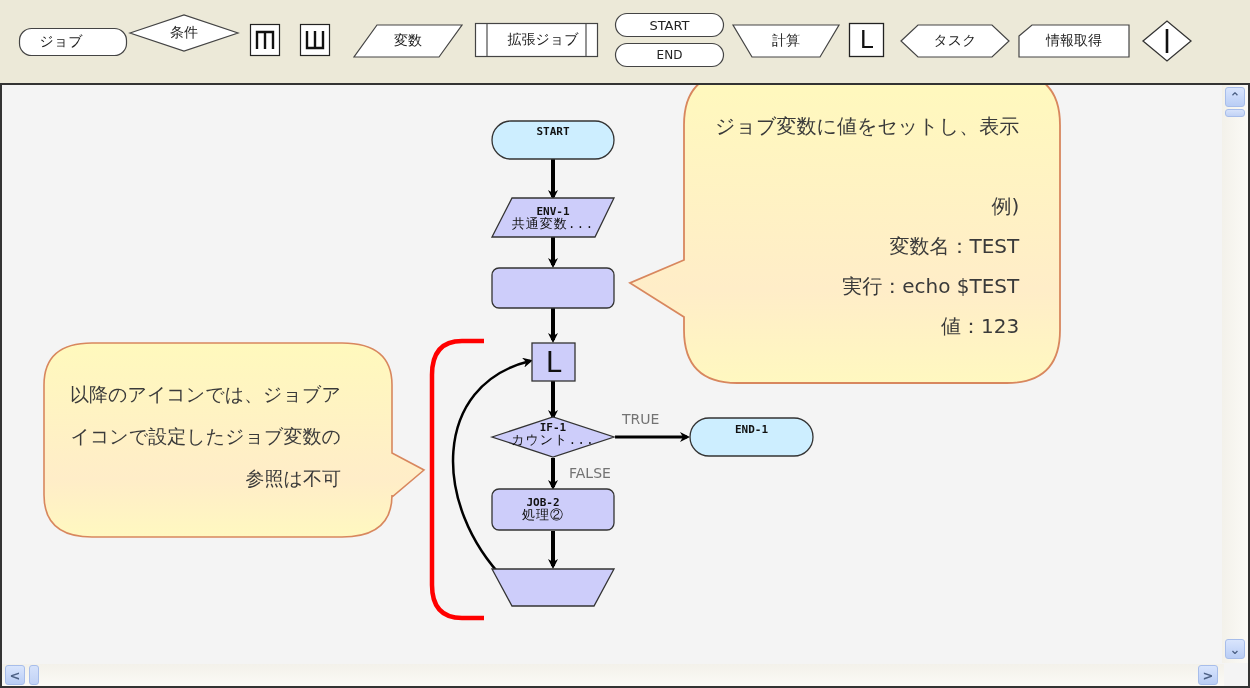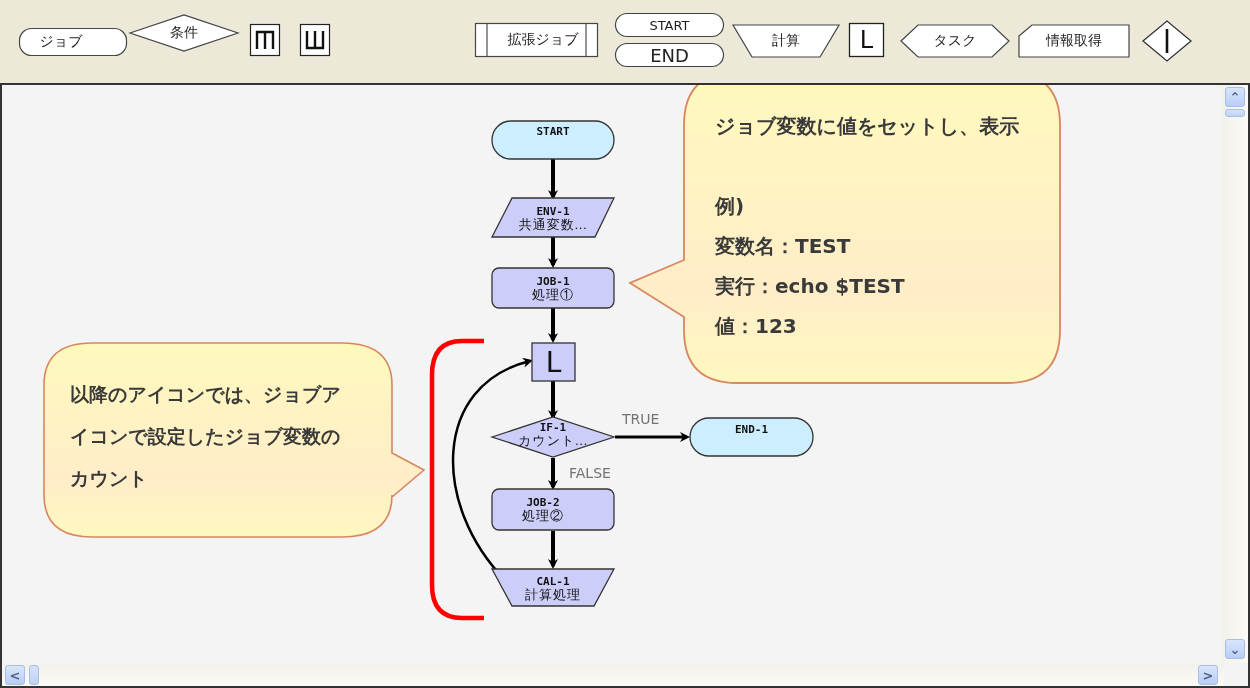--- a/index.html
+++ b/index.html
@@ -15,26 +15,26 @@
               font-size: 14px; color: #222; white-space: nowrap; }
 
   
   #canvas { position: absolute; left: 0; top: 83px; width: 1250px; height: 605px;
             background: #f4f4f4; border: 2px solid #333; border-right-width: 2px; }
   #flow { position: absolute; left: 0; top: 0; }
 
   .node-text { position: absolute; display: flex; flex-direction: column; align-items: center;
                justify-content: center; text-align: center; font-family: "DejaVu Sans Mono", monospace;
                font-size: 11px; line-height: 13px; color: #111; font-weight: bold; }
-  .node-text .sub { font-family: Liberation Serif, serif; font-size: 13px; font-weight: normal; letter-spacing: 1px; }
+  .node-text .sub { font-family: Liberation Mono, monospace; font-size: 13px; font-weight: normal; letter-spacing: 1px; }
   .edge-label { position: absolute; font-size: 14px; color: #737373; }
 
   
-  .callout-text { position: absolute; font-family: "DejaVu Sans", sans-serif; font-weight: bold;
-                  font-size: 20px; color: #3a3a3a; }
+  .callout-text { position: absolute; font-family: "DejaVu Sans", sans-serif; font-weight: normal;
+                  font-size: 20px; color: #3a3a3a; text-align: right; }
   .callout-text div { white-space: nowrap; }
 
   
   .vscroll { position: absolute; right: 0; top: 0; width: 26px; height: 578px; background: linear-gradient(to right,#f3f1ea,#fbfaf6); }
   .hscroll { position: absolute; left: 0; bottom: 0; width: 1222px; height: 22px; background: linear-gradient(to bottom,#f3f1ea,#fbfaf6); }
   .sbtn { position: absolute; width: 20px; height: 20px; border-radius: 3px;
           background: linear-gradient(#d9e5fd,#b9cdf5); border: 1px solid #a7bdea;
           color: #4d6185; font-size: 13px; font-weight: bold; display: flex; align-items: center; justify-content: center; }
   .thumb { position: absolute; border-radius: 3px; background: linear-gradient(#d6e2fb,#c1d2f5); border: 1px solid #a7bdea; }
 </style>
@@ -64,20 +64,26 @@
     </svg>
   </div>
 
   <div class="pal" style="left:300px;top:24px;width:30px;height:32px">
     <svg width="30" height="32">
       <rect x="0.5" y="0.5" width="29" height="31" fill="#fff" stroke="#222" stroke-width="1.2"></rect>
       <path d="M7 7 V24 H23 V7 M15 7 V24" fill="none" stroke="#111" stroke-width="2.4"></path>
     </svg>
   </div>
 
+  <div class="pal" style="left:353px;top:24px;width:110px;height:34px">
+    <svg width="110" height="34">
+        <polygon points="24,1 109,1 86,33 1,33" fill="#fff" stroke="#444" stroke-width="1.2"></polygon>
+      </svg>
+    <span class="lbl">変数</span>
+  </div>
 
   <div class="pal" style="left:475px;top:23px;width:136px;height:34px">
     <svg width="123" height="34">
       <rect x="0.5" y="0.5" width="122" height="33" fill="#fff" stroke="#444" stroke-width="1.2"></rect>
       <line x1="12" y1="1" x2="12" y2="33" stroke="#666" stroke-width="1.4"></line>
       <line x1="111" y1="1" x2="111" y2="33" stroke="#666" stroke-width="1.4"></line>
     </svg>
     <span class="lbl">拡張ジョブ</span>
   </div>
 
@@ -85,21 +91,21 @@
     <svg width="109" height="24">
         <rect x="0.5" y="0.5" width="108" height="23" rx="11.5" fill="#fff" stroke="#444" stroke-width="1.2"></rect>
       </svg>
     <span class="lbl" style="font-size:13px">START</span>
   </div>
 
   <div class="pal" style="left:615px;top:43px;width:109px;height:24px">
     <svg width="109" height="24">
         <rect x="0.5" y="0.5" width="108" height="23" rx="11.5" fill="#fff" stroke="#444" stroke-width="1.2"></rect>
       </svg>
-    <span class="lbl" style="font-size:18px">END</span>
+    <span class="lbl" style="font-size:12px">END</span>
   </div>
 
   <div class="pal" style="left:732px;top:24px;width:108px;height:34px">
     <svg width="108" height="34">
         <polygon points="1,1 107,1 88,33 20,33" fill="#fff" stroke="#444" stroke-width="1.2"></polygon>
       </svg>
     <span class="lbl">計算</span>
   </div>
 
   <div class="pal" style="left:849px;top:23px;width:35px;height:34px">
@@ -170,58 +176,50 @@
     <path d="M90,258 L340,258 Q390,258 390,300 L390,368 L422,385 L390,412 L390,410 Q390,452 340,452 L90,452 Q42,452 42,410 L42,300 Q42,258 90,258 Z" fill="url(#cg)" stroke="#d8875e" stroke-width="1.6"></path>
   </svg>
 
   <div class="node-text" style="left:490px;top:36px;width:122px;height:20px">
     <span>START</span>
   </div>
   <div class="node-text" style="left:495px;top:114px;width:112px;height:38px">
     <span>ENV-1</span>
     <span class="sub">共通変数...</span>
   </div>
-  <div class="node-text" style="left:490px;top:184px;width:122px;height:38px">
-    <span>JOB-1</span>
-    <span class="sub">処理①</span>
-  </div>
   <div class="node-text" style="left:530px;top:258px;width:43px;height:38px;font-size:28px;font-family:'DejaVu Sans',sans-serif;font-weight:normal">
     <span>L</span>
   </div>
   <div class="node-text" style="left:490px;top:332px;width:122px;height:34px">
     <span>IF-1</span>
     <span class="sub">カウント...</span>
   </div>
   <div class="node-text" style="left:688px;top:333px;width:123px;height:22px">
     <span>END-1</span>
   </div>
   <div class="node-text" style="left:480px;top:405px;width:122px;height:38px">
     <span>JOB-2</span>
     <span class="sub">処理②</span>
-  </div>
-  <div class="node-text" style="left:500px;top:484px;width:102px;height:38px">
-    <span>CAL-1</span>
-    <span class="sub">計算処理</span>
   </div>
 
   <span class="edge-label" style="left:620px;top:326px">TRUE</span>
   <span class="edge-label" style="left:567px;top:380px">FALSE</span>
 
   <div class="callout-text" style="left:713px;top:28px">
     <div style="height:40px">ジョブ変数に値をセットし、表示</div>
     <div style="height:40px"></div>
     <div style="height:40px">例)</div>
     <div style="height:40px">変数名：TEST</div>
     <div style="height:40px">実行：echo $TEST</div>
     <div style="height:40px">値：123</div>
   </div>
   <div class="callout-text" style="left:68px;top:297px;font-size:19px">
     <div style="height:42px">以降のアイコンでは、ジョブア</div>
     <div style="height:42px">イコンで設定したジョブ変数の</div>
-    <div style="height:42px">カウント</div>
+    <div style="height:42px">参照は不可</div>
   </div>
 
   <div class="vscroll">
     <div class="sbtn" style="left:3px;top:2px">
       <span>⌃</span>
     </div>
     <div class="thumb" style="left:3px;top:24px;width:20px;height:8px"></div>
     <div class="sbtn" style="left:3px;top:554px">
       <span>⌄</span>
     </div>

